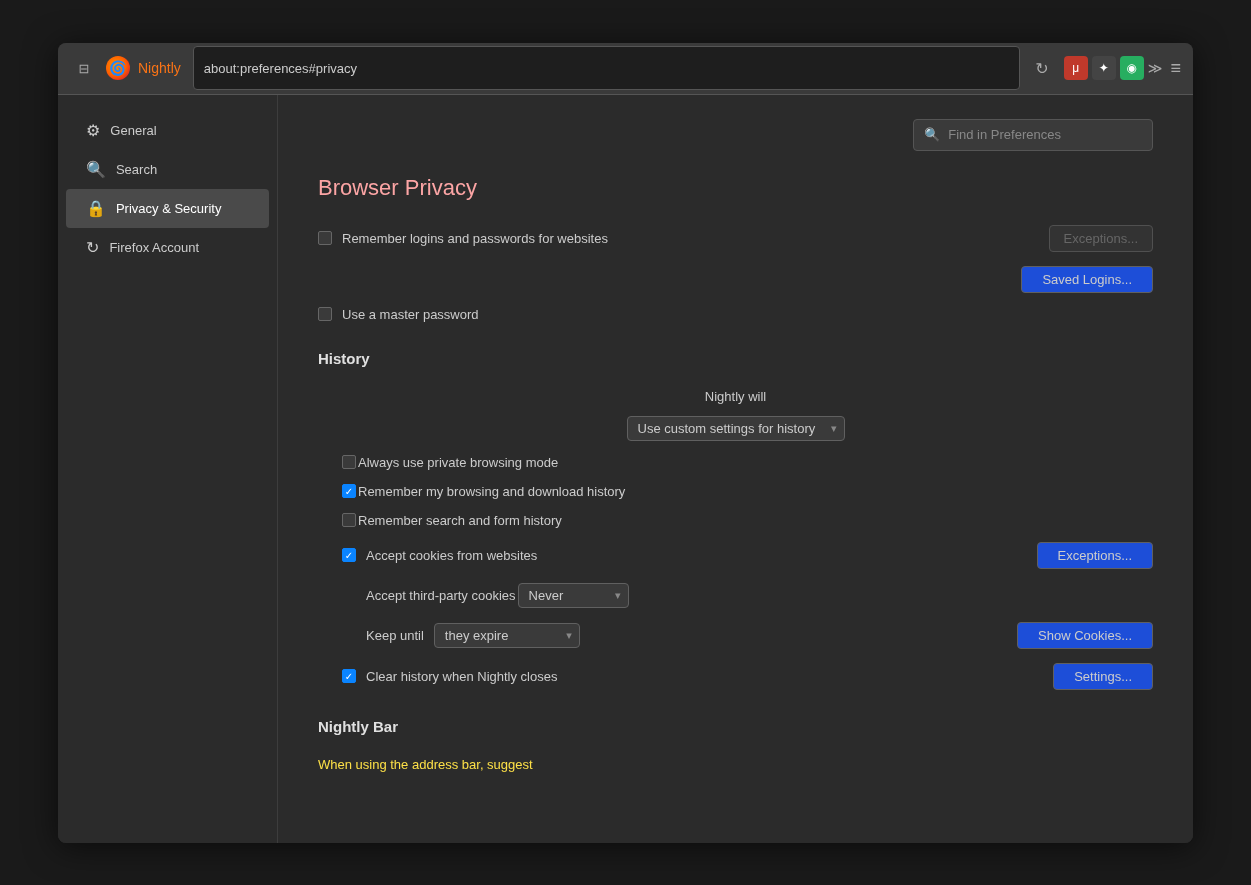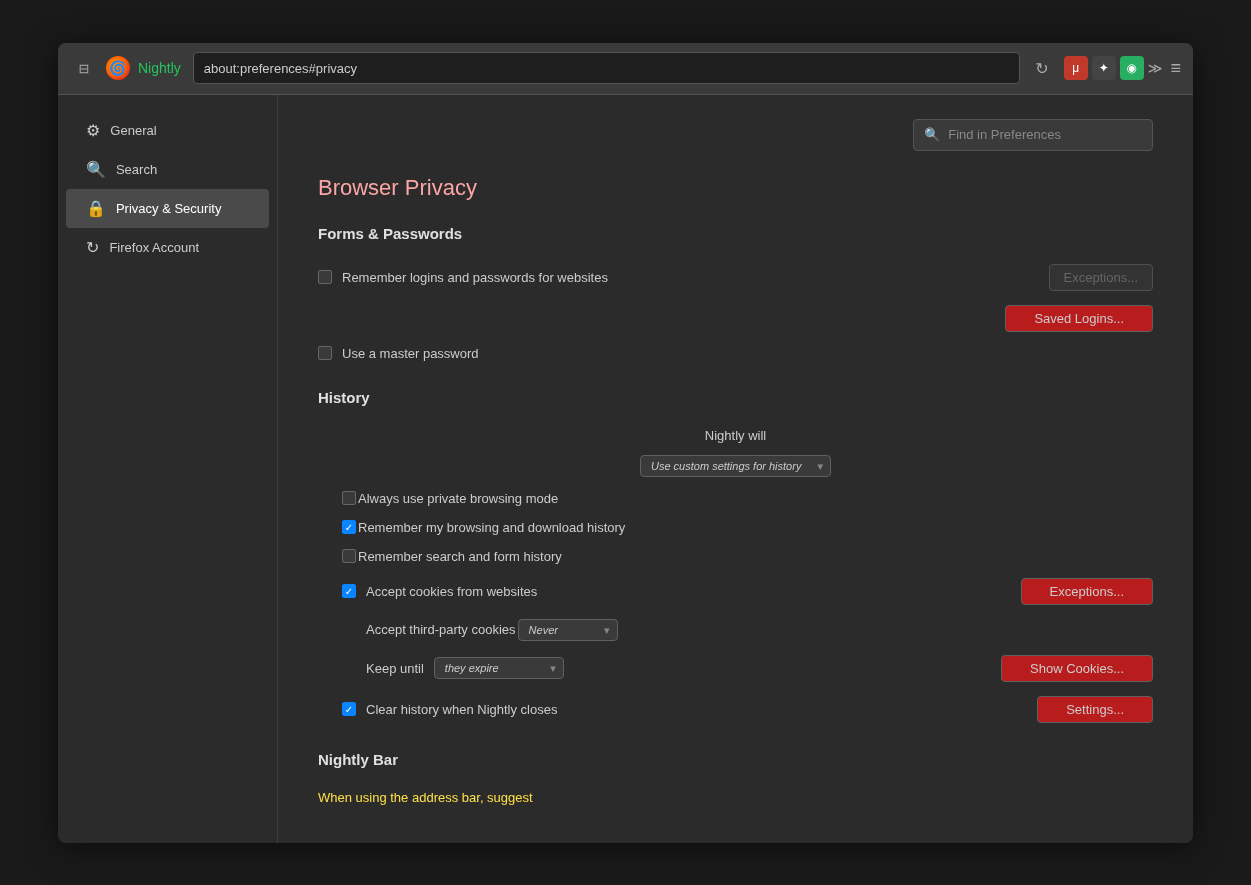--- a/index.html
+++ b/index.html
@@ -39,31 +39,31 @@
     }
     .firefox-logo {
       width: 24px; height: 24px;
       background: radial-gradient(circle at 40% 40%, #ff9500, #ff6000, #c5003e);
       border-radius: 50%;
       display: flex; align-items: center; justify-content: center;
       font-size: 14px;
       flex-shrink: 0;
     }
     .browser-name {
-      color: #22c55e;
+      color: #f97316;
       font-size: 14px;
       font-weight: 500;
       margin-right: 4px;
     }
     .address-bar {
       flex: 1;
       background: #1e1e1e;
       border: 1px solid #555;
       border-radius: 4px;
-      height: 32px;
+      height: 44px;
       display: flex;
       align-items: center;
       padding: 0 10px;
       color: #ccc;
       font-size: 13px;
     }
     .reload-btn {
       width: 28px; height: 28px;
       display: flex; align-items: center; justify-content: center;
       color: #aaa; cursor: pointer;
@@ -186,51 +186,50 @@
       background: #0a84ff;
       border-color: #0a84ff;
     }
     .checkbox-custom.checked::after {
       content: '✓';
       color: white;
       font-size: 10px;
     }
     .form-label { color: #ccc; font-size: 13px; }
     .btn {
-      background: #b91c1c;
+      background: #1d4ed8;
       border: 1px solid #606060;
       border-radius: 4px;
       color: #ccc;
-      padding: 5px 28px;
+      padding: 5px 20px;
       font-size: 13px;
       cursor: pointer;
       white-space: nowrap;
     }
     .btn-disabled {
       background: #333;
       border: 1px solid #505050;
       border-radius: 4px;
       color: #666;
       padding: 5px 14px;
       font-size: 13px;
       white-space: nowrap;
     }
     .select-custom {
       background: #3a3a3a;
       border: 1px solid #606060;
       border-radius: 4px;
       color: #ccc;
       padding: 4px 28px 4px 10px;
-      font-size: 11px;
+      font-size: 13px;
       cursor: pointer;
       appearance: none;
       -webkit-appearance: none;
       position: relative;
       min-width: 100px;
-      font-style: italic;
     }
     .select-wrapper {
       position: relative;
       display: inline-block;
     }
     .select-wrapper::after {
       content: '▾';
       position: absolute;
       right: 8px;
       top: 50%;
@@ -312,21 +311,20 @@
       <div class="search-bar-container">
         <div class="find-in-prefs">
           <span>🔍</span>
           <span>Find in Preferences</span>
         </div>
       </div>
 
       <div class="page-title">Browser Privacy</div>
 
       <div class="section">
-        <div class="section-title">Forms &amp; Passwords</div>
 
         <div class="form-row-right">
           <div class="form-row-left">
             <div class="checkbox-custom"></div>
             <span class="form-label">Remember logins and passwords for websites</span>
           </div>
           <div class="btn-disabled">Exceptions...</div>
         </div>
 
         <div style="display:flex; justify-content:flex-end; margin-bottom:14px;">

